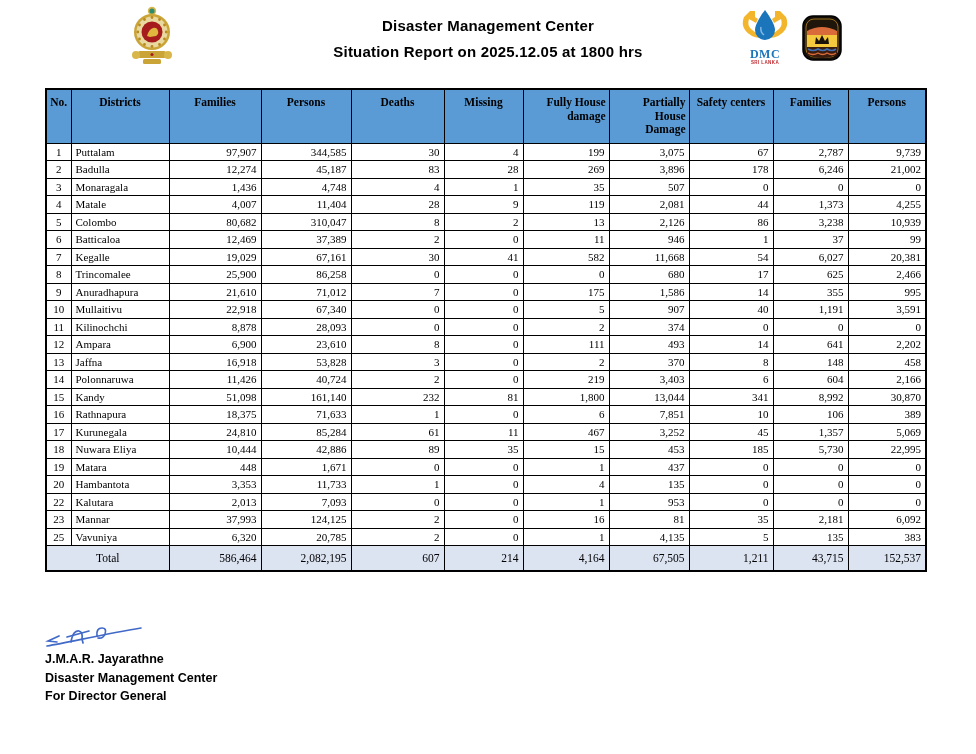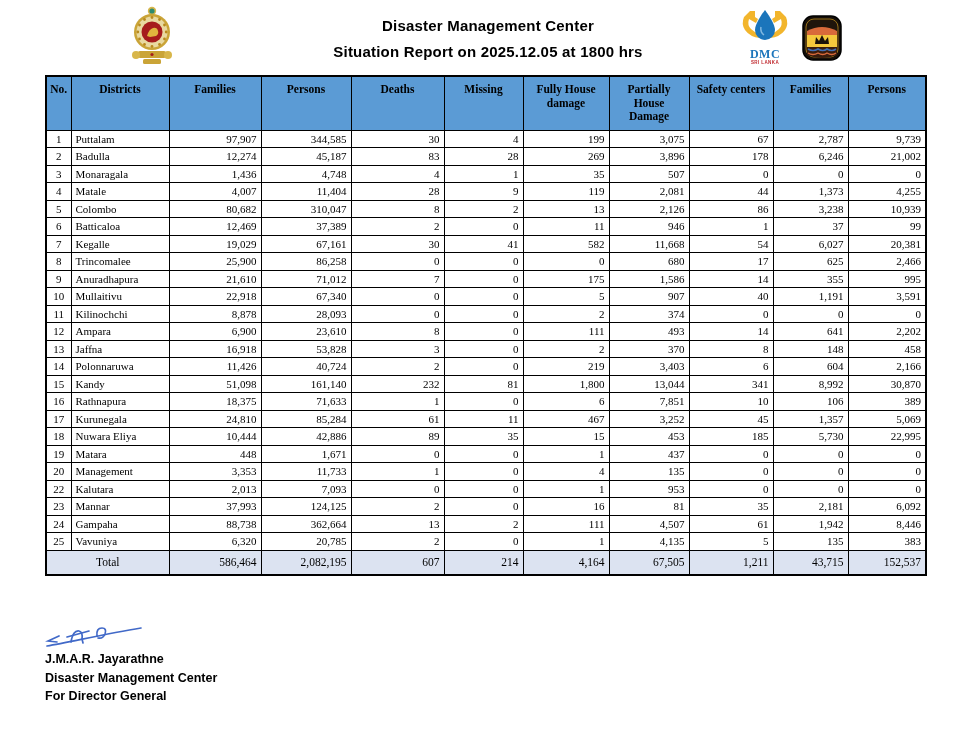--- a/index.html
+++ b/index.html
@@ -13,29 +13,29 @@
   .titles { position: absolute; left: 0; top: 17px; width: 976px; text-align: center; }
   .title-line { font-size: 15px; font-weight: bold; color: #000; letter-spacing: .2px; }
   .title-line + .title-line { margin-top: 9px; }
   .right-logos { position: absolute; right: 134px; top: 8px; display: flex; align-items: center; gap: 12px; }
   .dmc-logo { width: 50px; text-align: center; }
   .dmc-text { font-size: 12px; font-weight: bold; color: #1b75bb; line-height: 11px; letter-spacing: .5px; font-family: "Liberation Serif", serif; }
   .dmc-sub { font-size: 4.5px; font-weight: bold; color: #c0272d; letter-spacing: .4px; }
   .ministry-wrap { margin-top: 7px; }
 
   
-  table.sitrep { position: absolute; left: 45px; top: 75px; width: 880px; border-collapse: collapse; table-layout: fixed; font-family: "Liberation Serif", serif; }
+  table.sitrep { position: absolute; left: 45px; top: 88px; width: 880px; border-collapse: collapse; table-layout: fixed; font-family: "Liberation Serif", serif; }
   table.sitrep th, table.sitrep td { border: 1px solid #000; overflow: hidden; white-space: nowrap; }
   table.sitrep { border: 2px solid #000; }
   table.sitrep thead th {
     background: #5b9bd5; color: #000; font-weight: bold; font-size: 11.5px;
     height: 54px; vertical-align: top; padding: 6px 3px 0 3px; line-height: 13.5px; white-space: normal;
   }
   table.sitrep thead th.a-center { text-align: center; }
-  table.sitrep thead th.a-right  { }
+  table.sitrep thead th.a-right  { text-align: right; }
   table.sitrep tbody td { height: 17.5px; font-size: 11px; padding: 0 4px; background: #fff; color: #000; }
   td.a-left { text-align: left; }
   td.a-center { text-align: center; }
   td.a-right { text-align: right; }
   table.sitrep tfoot td {
     background: #dce3f1; font-weight: normal; font-size: 11.5px; height: 25px; padding: 0 4px;
   }
   table.sitrep tfoot td.total-label { text-align: center; }
 
   
@@ -391,21 +391,21 @@
           <td class="a-right">0</td>
           <td class="a-right">0</td>
           <td class="a-right">1</td>
           <td class="a-right">437</td>
           <td class="a-right">0</td>
           <td class="a-right">0</td>
           <td class="a-right">0</td>
         </tr>
         <tr>
           <td class="a-center">20</td>
-          <td class="a-left">Management</td>
+          <td class="a-left">Hambantota</td>
           <td class="a-right">3,353</td>
           <td class="a-right">11,733</td>
           <td class="a-right">1</td>
           <td class="a-right">0</td>
           <td class="a-right">4</td>
           <td class="a-right">135</td>
           <td class="a-right">0</td>
           <td class="a-right">0</td>
           <td class="a-right">0</td>
         </tr>
@@ -427,33 +427,20 @@
           <td class="a-left">Mannar</td>
           <td class="a-right">37,993</td>
           <td class="a-right">124,125</td>
           <td class="a-right">2</td>
           <td class="a-right">0</td>
           <td class="a-right">16</td>
           <td class="a-right">81</td>
           <td class="a-right">35</td>
           <td class="a-right">2,181</td>
           <td class="a-right">6,092</td>
-        </tr>
-        <tr>
-          <td class="a-center">24</td>
-          <td class="a-left">Gampaha</td>
-          <td class="a-right">88,738</td>
-          <td class="a-right">362,664</td>
-          <td class="a-right">13</td>
-          <td class="a-right">2</td>
-          <td class="a-right">111</td>
-          <td class="a-right">4,507</td>
-          <td class="a-right">61</td>
-          <td class="a-right">1,942</td>
-          <td class="a-right">8,446</td>
         </tr>
         <tr>
           <td class="a-center">25</td>
           <td class="a-left">Vavuniya</td>
           <td class="a-right">6,320</td>
           <td class="a-right">20,785</td>
           <td class="a-right">2</td>
           <td class="a-right">0</td>
           <td class="a-right">1</td>
           <td class="a-right">4,135</td>

